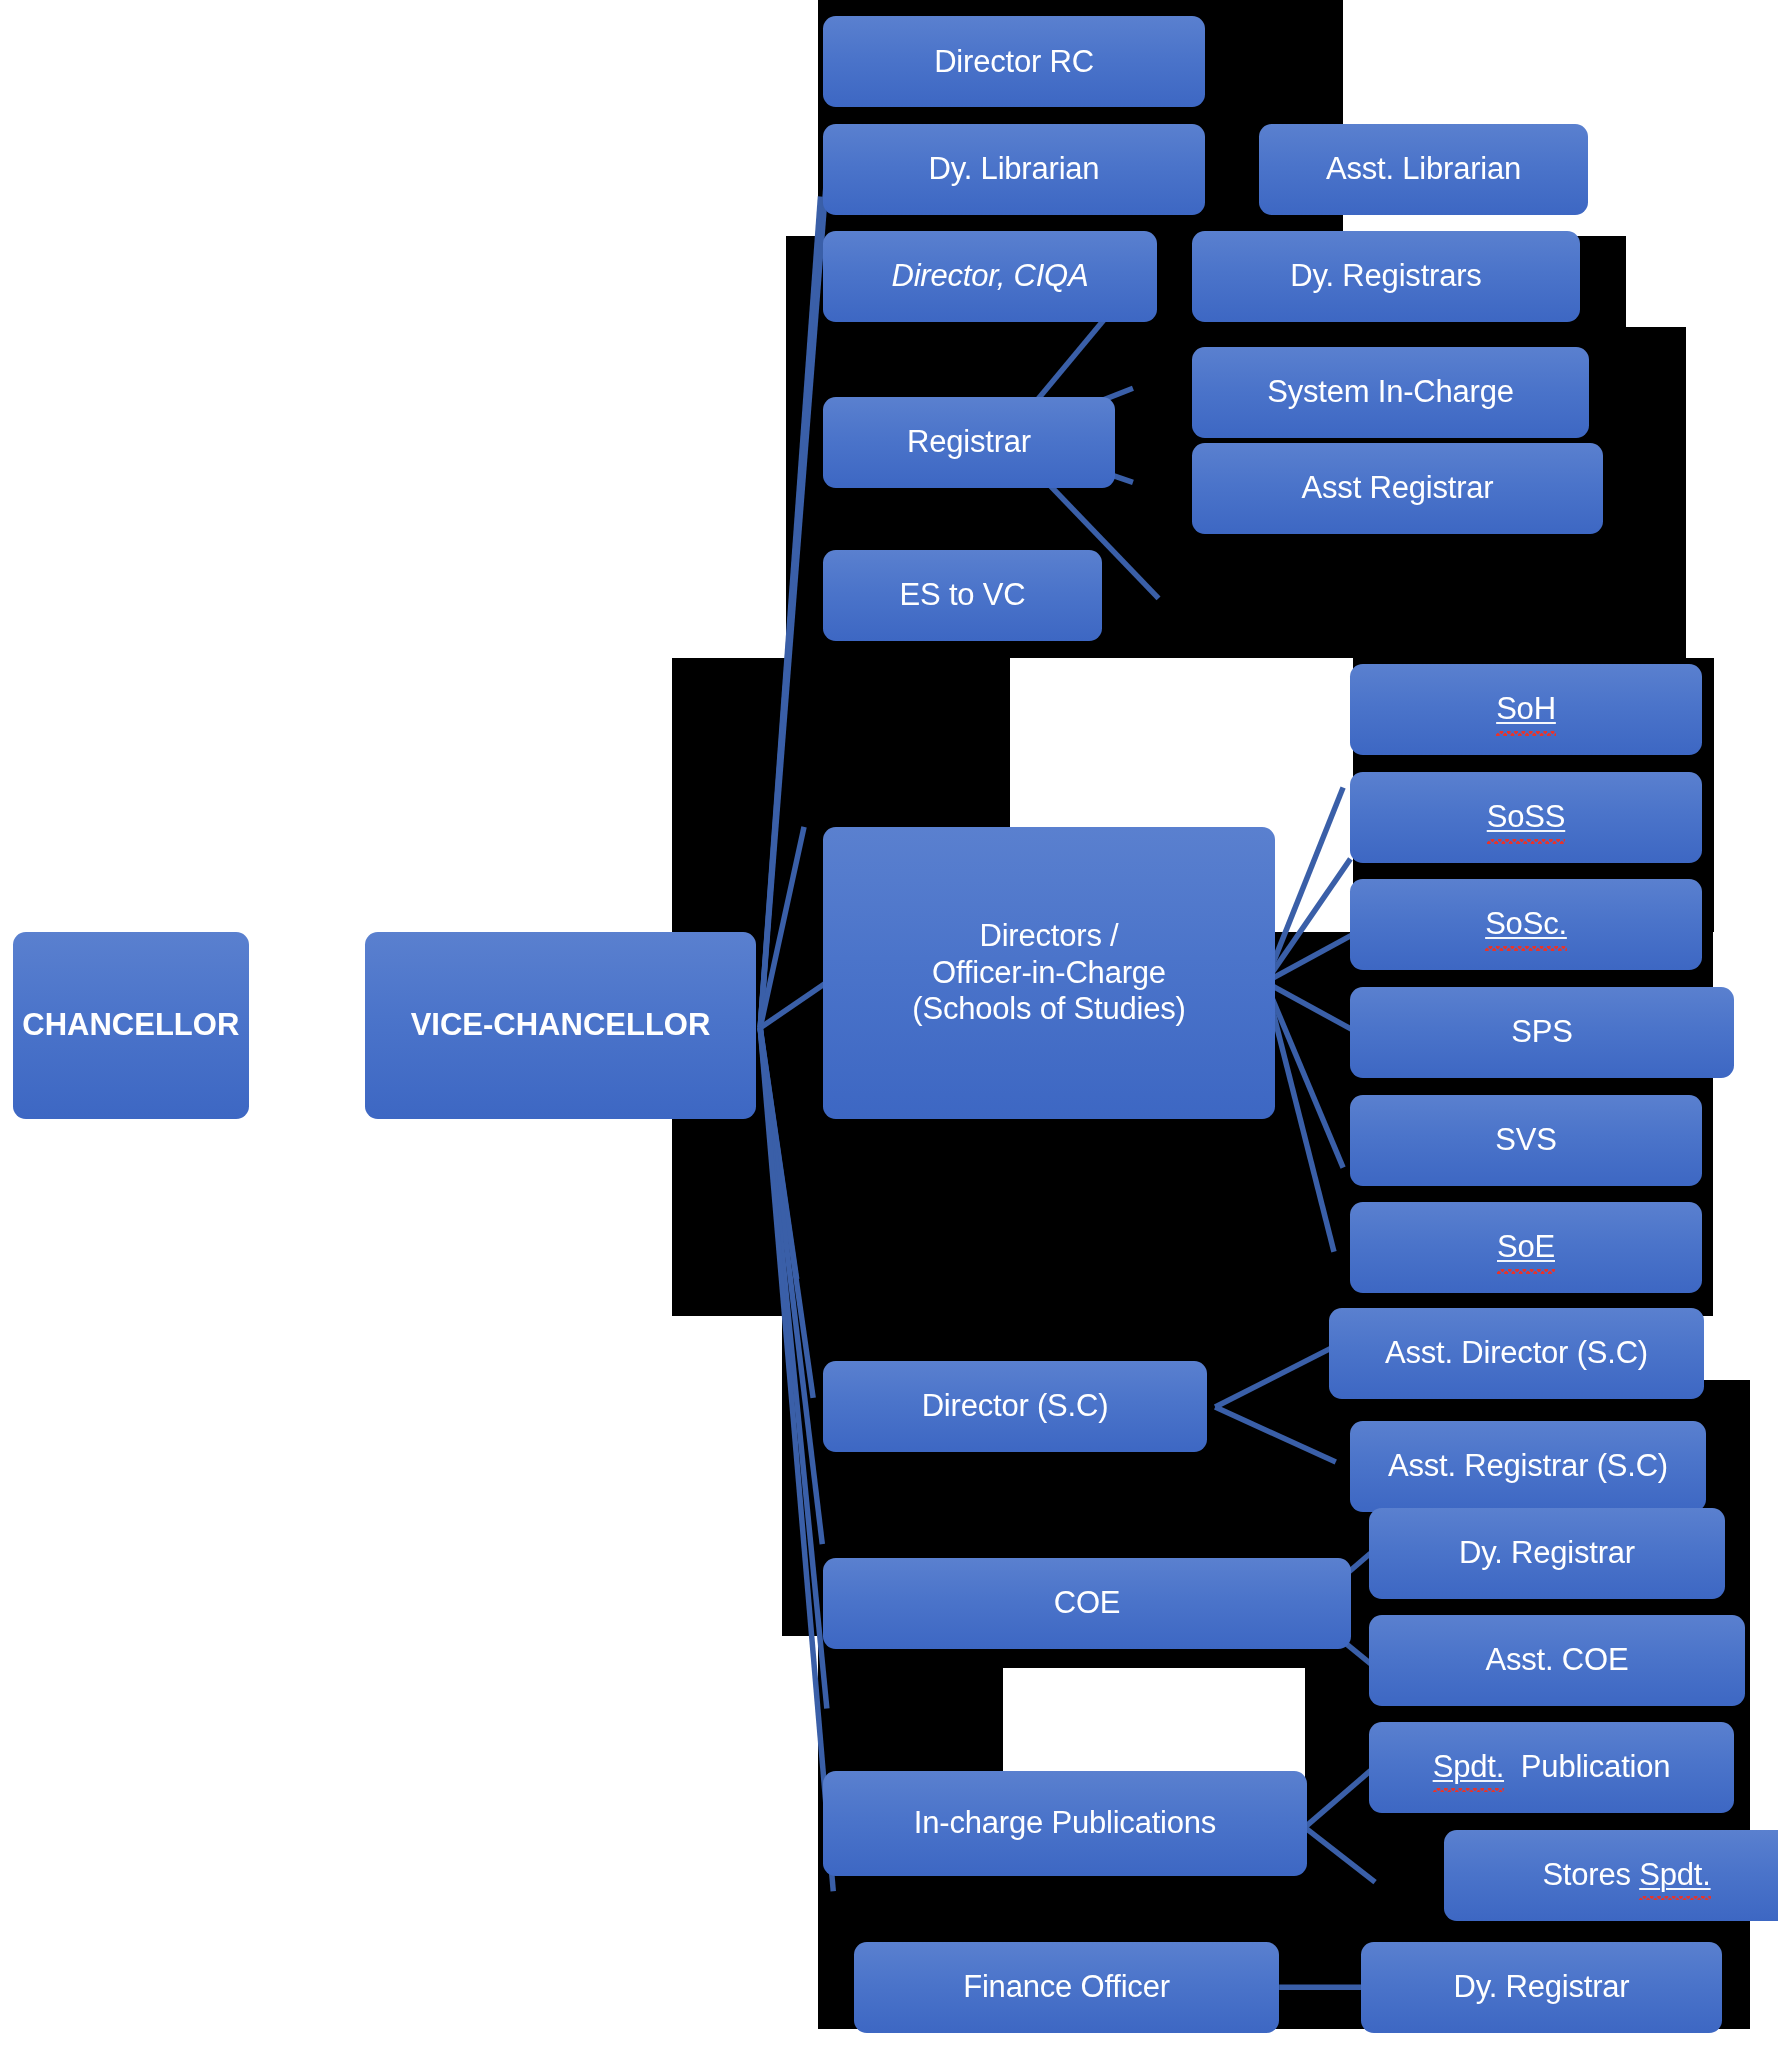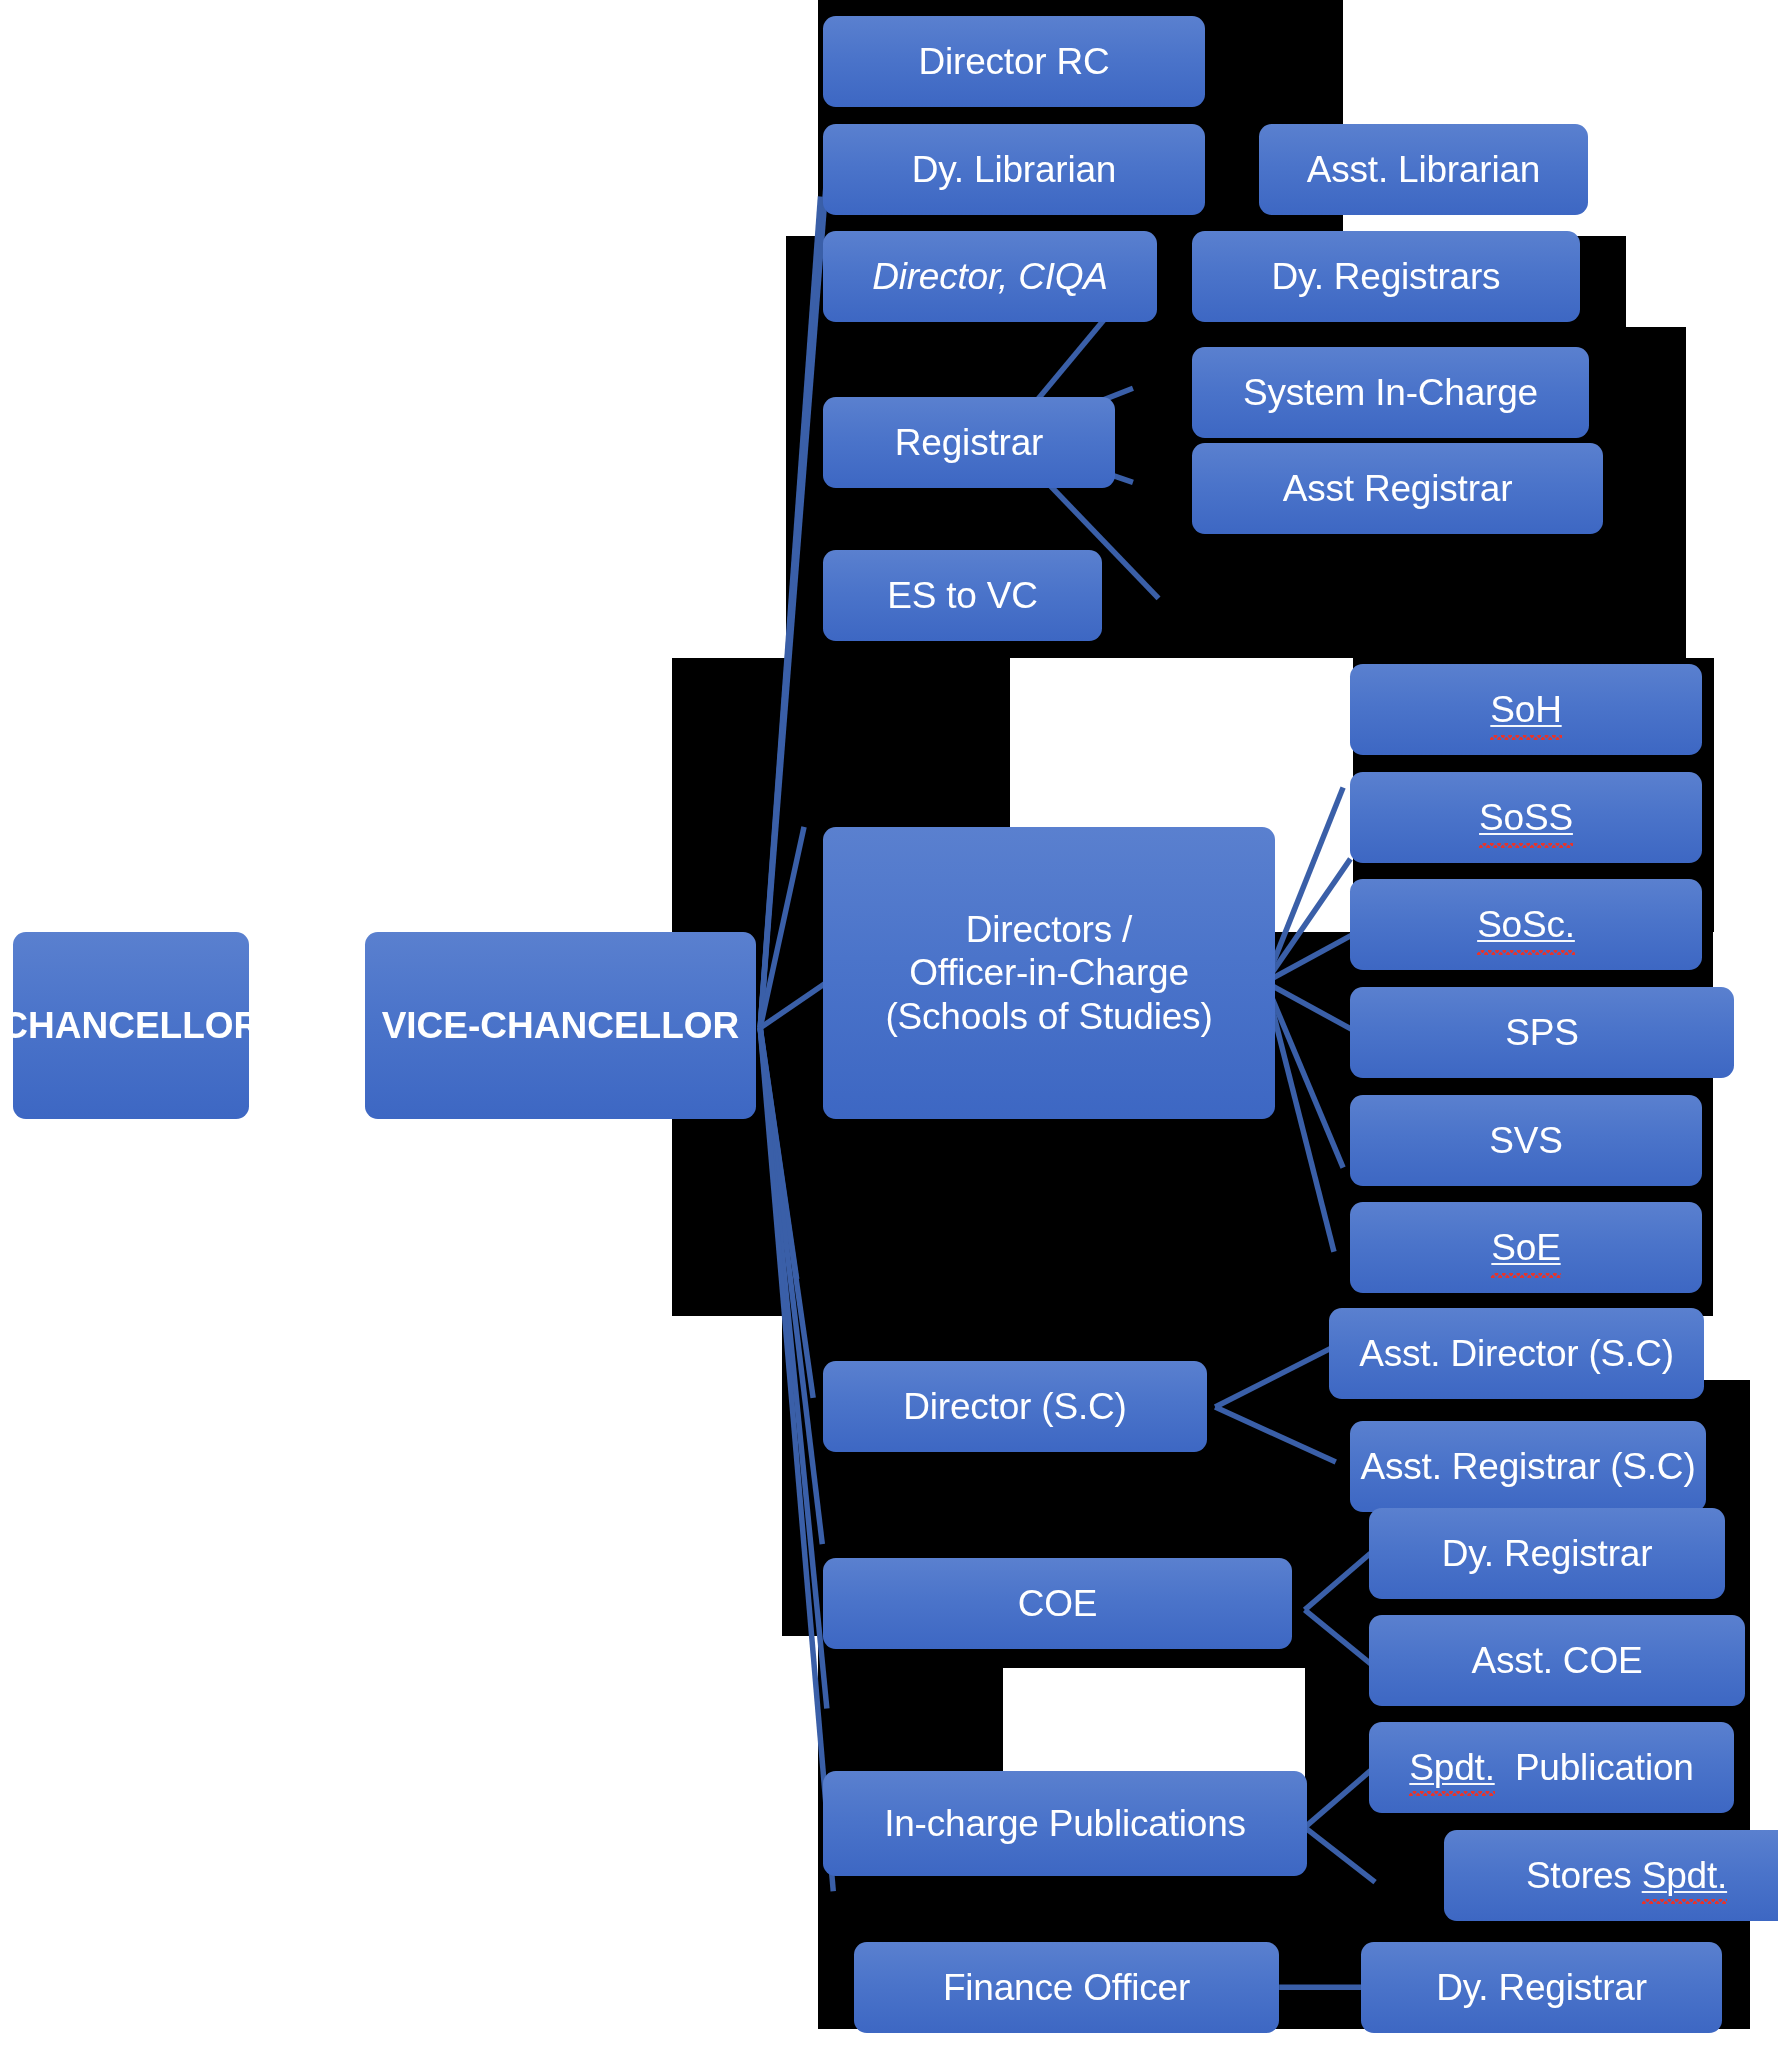--- a/index.html
+++ b/index.html
@@ -21,21 +21,21 @@
     position:absolute;
     box-sizing:border-box;
     display:flex;align-items:center;justify-content:center;
     text-align:center;
     color:#ffffff;
     background:linear-gradient(180deg,#5a80cf 0%,#4b74ca 45%,#3d67c3 100%);
     border-radius:12.8px;
     line-height:1.18;
     padding:3.7px 9.1px;
     letter-spacing:-0.2px;
-    font-size:37px;
+    font-size:31px;
   }
   .node.bold{font-weight:bold;letter-spacing:0px;}
   .node.multiline{flex-direction:column;justify-content:center;}
   .node .ln{display:block;}
 
   
   .sp{
     position:relative;
     text-decoration:underline;
     text-decoration-color:rgba(255,255,255,0.95);
@@ -195,21 +195,21 @@
   </div>
 
   <div class="node" style="left:1329px;top:1308px;width:375px;height:91px;">
     <span>Asst. Director (S.C)</span>
   </div>
 
   <div class="node" style="left:1350px;top:1421px;width:356px;height:91px;">
     <span>Asst. Registrar (S.C)</span>
   </div>
 
-  <div class="node" style="left:823px;top:1558px;width:469px;height:91px;">
+  <div class="node" style="left:823px;top:1558px;width:528px;height:91px;">
     <span>COE</span>
   </div>
 
   <div class="node" style="left:1369px;top:1508px;width:356px;height:91px;">
     <span>Dy. Registrar</span>
   </div>
 
   <div class="node" style="left:1369px;top:1615px;width:376px;height:91px;">
     <span>Asst. COE</span>
   </div>

